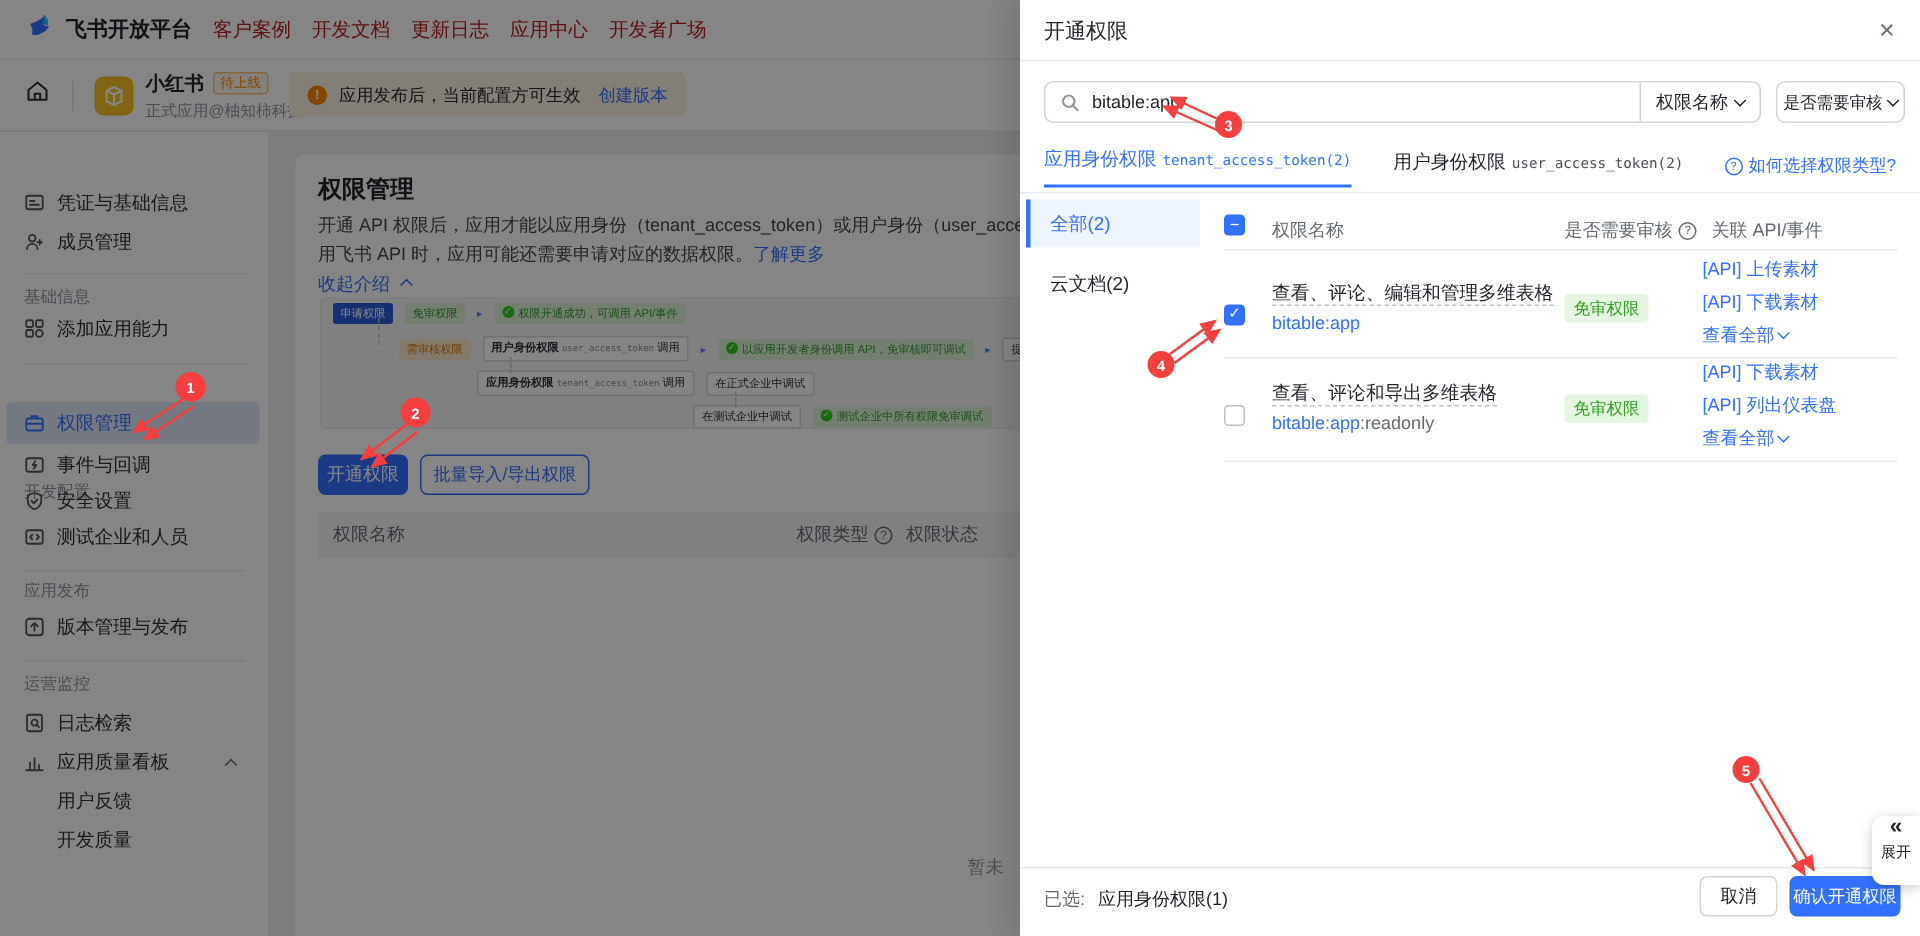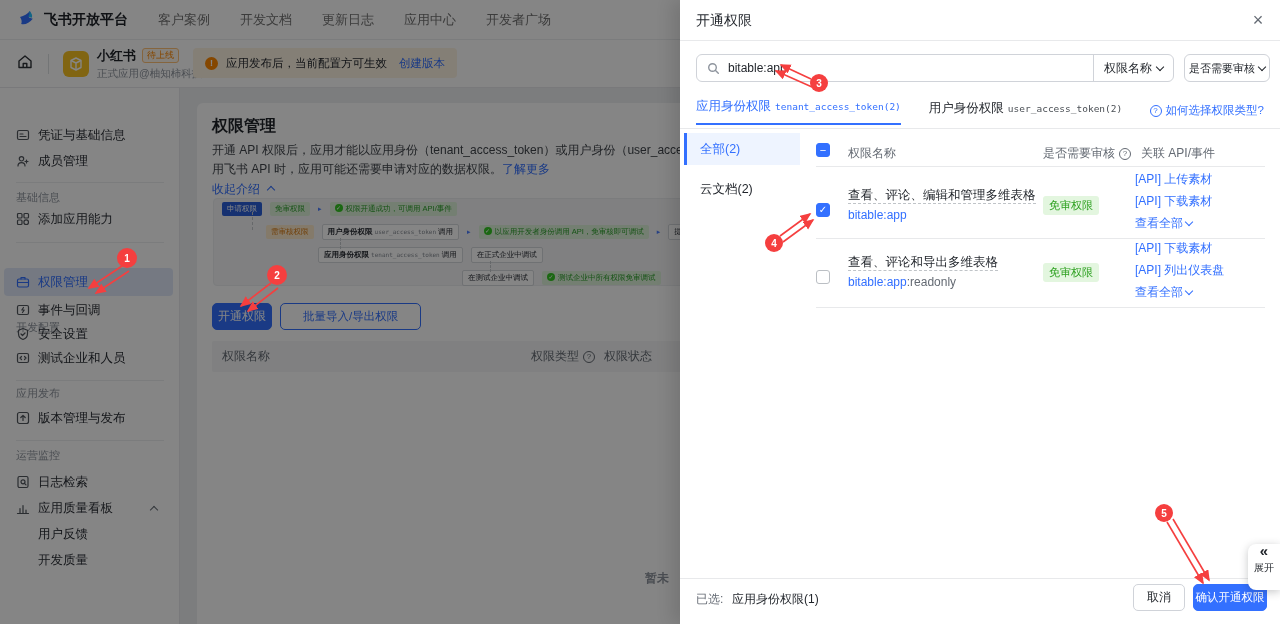--- a/index.html
+++ b/index.html
@@ -5,21 +5,21 @@
   * { margin:0; padding:0; box-sizing:border-box; }
   html,body { width:1280px; height:624px; overflow:hidden; }
   body { font-family:"Liberation Sans","DejaVu Sans",sans-serif; background:#eef0f2; position:relative; color:#1f2329; }
 
   
   #base { position:absolute; inset:0; }
 
   .topnav { position:absolute; left:0; top:0; width:1280px; height:40px; background:#fff; border-bottom:1px solid #ebedf0; display:flex; align-items:center; padding-left:18px; }
   .brand { display:flex; align-items:center; gap:8px; }
   .brand-text { font-size:14px; font-weight:bold; color:#1f2329; }
-  .nav-item { font-size:13px; color:#737373; margin-left:30px; cursor:pointer; }
+  .nav-item { font-size:13px; color:#b91c1c; margin-left:14px; cursor:pointer; }
 
   .appbar { position:absolute; left:0; top:40px; width:1280px; height:48px; background:#fff; border-bottom:1px solid #e8e9eb; display:flex; align-items:center; padding-left:16px; }
   .vdiv { width:1px; height:20px; background:#dde0e3; margin:0 14px; }
   .avatar { width:26px; height:26px; border-radius:6px; background:#f8c223; display:flex; align-items:center; justify-content:center; margin-right:8px; }
   .app-name-row { display:flex; align-items:center; gap:6px; }
   .app-name { font-size:13px; font-weight:bold; }
   .app-badge { font-size:9px; color:#ff8800; border:1px solid #ffc177; background:#fff7eb; border-radius:3px; padding:1px 4px; line-height:11px; }
   .app-sub { font-size:10.5px; color:#8f959e; margin-top:2px; }
   .alert { position:absolute; left:193px; top:8px; height:30px; background:#fdf4e3; border-radius:4px; display:flex; align-items:center; padding:0 12px; gap:8px; }
   .alert-ico { width:13px; height:13px; border-radius:50%; background:#ff8800; color:#fff; font-size:9px; font-weight:bold; display:flex; align-items:center; justify-content:center; }
@@ -58,29 +58,29 @@
   .fcheck::before { content:"✓"; font-size:6px; }
   .farrow { color:#4d7dff; font-size:7px; }
   .farrow::before { content:"▸"; }
   .fdash { position:absolute; border-left:1px dashed #c3c7cc; }
 
   .btn { display:inline-flex; align-items:center; justify-content:center; border-radius:5px; font-size:12px; cursor:pointer; }
   .btn-primary { background:#3370ff; color:#fff; border:1px solid #3370ff; }
   .btn-outline-blue { background:#fff; color:#3370ff; border:1px solid #3370ff; }
   .btn-outline { background:#fff; color:#1f2329; border:1px solid #d0d3d9; }
   .open-btn { position:absolute; left:212px; top:303px; width:60px; height:27px; }
-  .batch-btn { position:absolute; left:280px; top:303px; height:27px; padding:0 22px; font-size:11.5px; }
+  .batch-btn { position:absolute; left:280px; top:303px; height:27px; padding:0 8px; font-size:11.5px; }
 
   .mtable-head { position:absolute; left:212px; top:341px; width:1056px; height:31px; background:#f5f6f7; border-radius:2px; display:flex; align-items:center; font-size:12px; color:#646a73; }
   .mth-name { margin-left:10px; }
   .mth-type { position:absolute; left:319px; display:flex; align-items:center; gap:4px; }
   .mth-status { position:absolute; left:392px; }
   .qicon { display:inline-flex; width:12px; height:12px; border:1px solid currentColor; border-radius:50%; align-items:center; justify-content:center; flex:none; }
   .qicon::before { content:"?"; font-size:8px; }
-  .empty-text { position:absolute; left:645px; top:570px; font-size:12px; color:#8f959e; white-space:nowrap;font-weight:bold; }
+  .empty-text { position:absolute; left:645px; top:570px; font-size:12px; color:#8f959e; white-space:nowrap; }
 
   
   #dim { position:absolute; inset:0; background:rgba(0,0,0,0.48); z-index:50; }
 
   
   #panel { position:absolute; left:680px; top:0; width:600px; height:624px; background:#fff; z-index:100; box-shadow:-8px 0 16px rgba(0,0,0,0.12); }
   .p-title { position:absolute; left:16px; top:12px; font-size:14px; font-weight:500; }
   .p-close { position:absolute; left:566px; top:8px; width:24px; height:24px; display:flex; align-items:center; justify-content:center; color:#646a73; font-size:18px; cursor:pointer; }
   .p-close::before { content:"×"; }
   .p-hline { position:absolute; left:0; width:600px; height:1px; background:#e8e9eb; }

